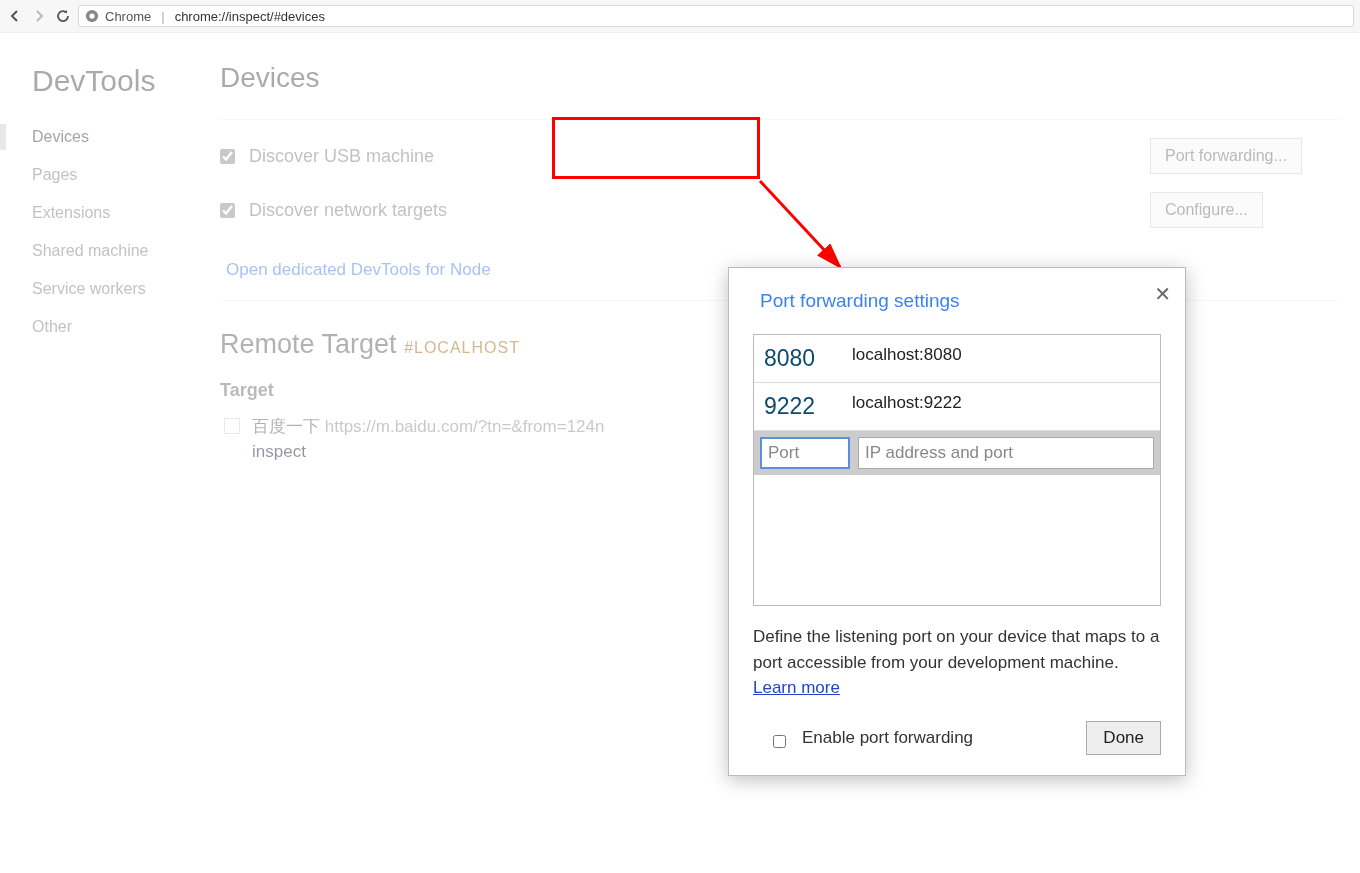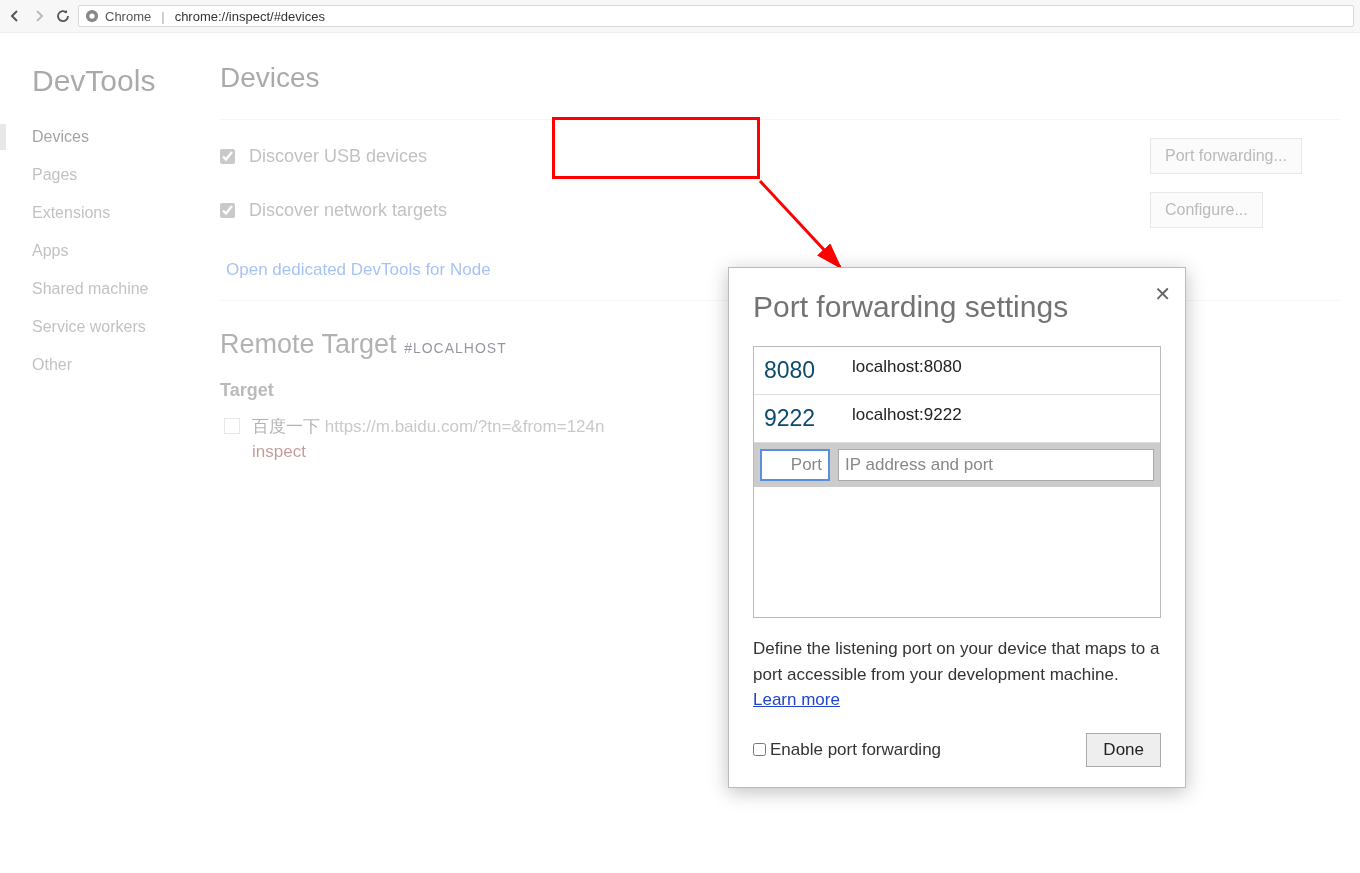--- a/index.html
+++ b/index.html
@@ -30,51 +30,51 @@
 .content h2 { font-size: 28px; font-weight: 400; color: #444; margin-bottom: 25px; }
 .section { border-top: 1px solid #eee; border-bottom: 1px solid #eee; padding: 18px 0; }
 .row { display: flex; align-items: center; margin-bottom: 18px; }
 .row:last-child { margin-bottom: 0; }
 .chk { width: 15px; height: 15px; margin-right: 14px; accent-color: #888; }
 .row-label { font-size: 18px; color: #777; flex: 1; }
 .btn { background: #f5f5f5; border: 1px solid #ccc; padding: 8px 14px; font-size: 16px; color: #666; cursor: pointer; }
 .btn-box { width: 190px; }
 .link-node { font-size: 17px; color: #3b78e7; padding: 14px 0 2px 6px; }
 .remote-h { font-size: 27px; font-weight: 400; color: #555; margin: 28px 0 8px 0; }
-.remote-h .tag { font-size: 14px; color: #0f172a; letter-spacing: 1px; }
+.remote-h .tag { font-size: 16px; color: #a16207; letter-spacing: 1px; }
 .target-h { font-size: 18px; font-weight: 700; color: #666; margin: 20px 0 14px 0; }
 .target-item { display: flex; align-items: flex-start; gap: 12px; margin-left: 4px; }
 .target-chk { width: 16px; height: 16px; border: 1px solid #ccc; margin-top: 3px; }
 .target-txt { font-size: 17px; }
 .target-txt .name { color: #555; }
 .target-txt .url { color: #888; }
-.target-txt .inspect { color: #7f1d1d; display: block; margin-top: 4px; }
+.target-txt .inspect { color: #0f172a; display: block; margin-top: 4px; }
 
 
 .redbox { position: absolute; border: 3px solid #ff0000; pointer-events: none; }
 .arrow-svg { position: absolute; pointer-events: none; }
 
 
 .dialog { position: absolute; left: 728px; top: 267px; width: 458px; background: #fff; border: 1px solid #bbb; box-shadow: 0 4px 18px rgba(0,0,0,0.25); padding: 22px 24px 20px 24px; z-index: 20; }
-.dialog-title { font-size: 30px; color: #737373; }
+.dialog-title { font-size: 19px; color: #3b82f6; margin-left: 7px; }
 .close-x { position: absolute; right: 14px; top: 14px; font-size: 20px; color: #666; cursor: pointer; }
 .pf-table { border: 1px solid #bbb; margin-top: 22px; }
 .pf-row { display: flex; border-bottom: 1px solid #ddd; }
 .pf-row.input-row { background: #ccc; padding: 6px 6px; gap: 8px; border-bottom: none; }
 .pf-cell-port { width: 88px; padding: 10px 10px; font-size: 23px; color: #0c4a6e; }
 .pf-cell-addr { flex: 1; padding: 10px 10px; font-size: 17px; color: #222; }
 .pf-input { font-size: 17px; font-family: inherit; padding: 4px 6px; border: 1px solid #aaa; background: #fff; color: #222; }
-.pf-input.port-in { width: 70px; border: 2px solid #5b8fde; text-align: right; }
+.pf-input.port-in { width: 90px; border: 2px solid #5b8fde; }
 .pf-input.addr-in { flex: 1; }
 .pf-input::placeholder { color: #888; }
 .pf-spacer { height: 130px; }
 .help-txt { font-size: 17px; color: #333; line-height: 1.5; margin-top: 18px; }
 .help-txt a { color: #2244cc; text-decoration: underline; }
 .dialog-footer { display: flex; align-items: center; justify-content: space-between; margin-top: 20px; }
-.enable-chk { display: flex; align-items: center; gap: 4px; font-size: 17px; color: #333; }
+.enable-chk { display: flex; align-items: flex-end; gap: 16px; font-size: 17px; color: #333; margin-left: 20px; }
 .done-btn { background: #eee; border: 1px solid #aaa; padding: 6px 16px; font-size: 17px; color: #222; cursor: pointer; }
 </style>
 </head>
 <body>
 
 <div class="toolbar">
   <div class="nav-arrow">
     <svg width="16" height="16" viewBox="0 0 16 16">
         <path d="M10 3 L5 8 L10 13" stroke="#555" stroke-width="2" fill="none"></path>
       </svg>
@@ -100,31 +100,30 @@
     <span class="url">chrome://inspect/#devices</span>
   </div>
 </div>
 
 <div class="page">
   <div class="sidebar">
     <h1>DevTools</h1>
     <div class="side-item active">Devices</div>
     <div class="side-item">Pages</div>
     <div class="side-item">Extensions</div>
-    <div class="side-item">Apps</div>
     <div class="side-item">Shared machine</div>
     <div class="side-item">Service workers</div>
     <div class="side-item">Other</div>
   </div>
   <div class="content">
     <h2>Devices</h2>
     <div class="section">
       <div class="row">
         <input type="checkbox" class="chk" checked="" style="">
-        <span class="row-label">Discover USB devices</span>
+        <span class="row-label">Discover USB machine</span>
         <span class="btn-box"><button class="btn">Port forwarding...</button></span>
       </div>
       <div class="row">
         <input type="checkbox" class="chk" checked="" style="">
         <span class="row-label">Discover network targets</span>
         <span class="btn-box"><button class="btn">Configure...</button></span>
       </div>
       <div class="link-node">Open dedicated DevTools for Node</div>
     </div>
     <div class="remote-h">

